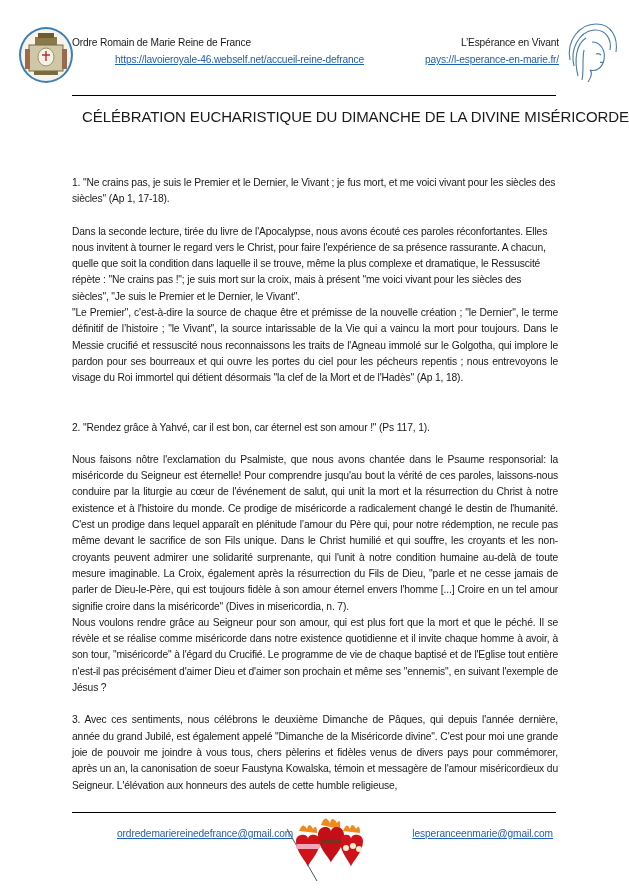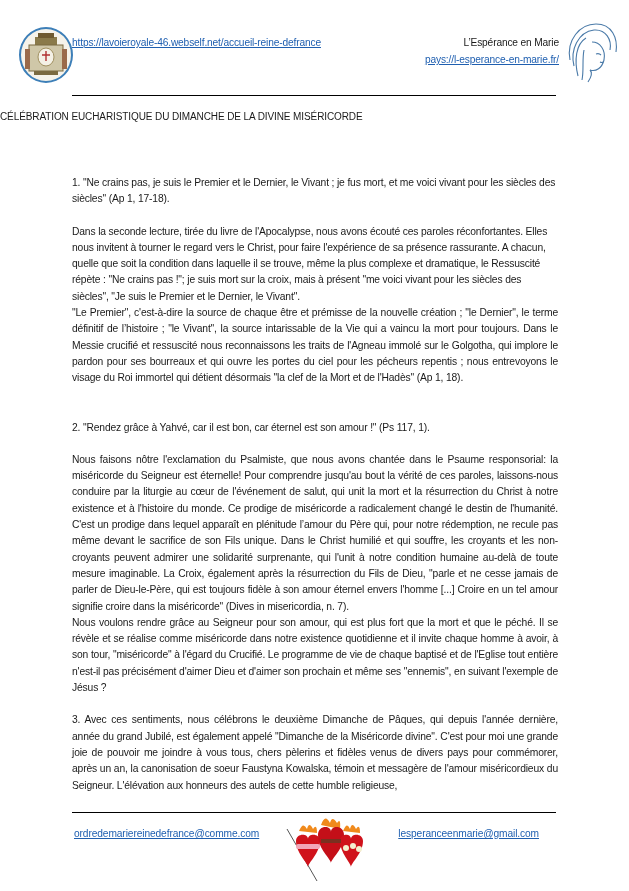--- a/index.html
+++ b/index.html
@@ -12,58 +12,59 @@
       position: absolute; left: 19px; top: 27px; width: 50px; height: 52px;
       border-radius: 50%; border: 2px solid #3d7fb8; background: #f6f3ea;
       overflow: hidden;
     }
     .header-right-logo {
       position: absolute; left: 562px; top: 20px; width: 58px; height: 66px;
     }
     .hdr-text { position: absolute; font-size: 10.2px; line-height: 17px; white-space: nowrap; letter-spacing: -0.15px; }
     .hdr-left { left: 72px; top: 34px; }
     .hdr-right { right: 70px; top: 34px; text-align: right; }
-    a.link { color: #1f5fb0; text-decoration: underline; }
+    a.link { color: #1f5fb0; text-decoration: underline; margin-left: 43px; }
     .rule { position: absolute; left: 72px; width: 484px; height: 1px; background: #000; }
-    .title-block { position: absolute; left: 0; width: 629px; top: 109px; text-align: left; font-size: 10px; line-height: 15px; letter-spacing: -0.1px; }
+    .title-block { position: absolute; left: 0; width: 629px; top: 109px; text-align: right; font-size: 15px; line-height: 15px; letter-spacing: -0.1px; }
     .body {
       position: absolute; left: 72px; top: 175px; width: 486px;
       font-size: 10.3px; line-height: 16.3px; letter-spacing: -0.15px;
     }
     .body p { margin: 0; }
     .justify { text-align: justify; }
     .gap { height: 16px; }
     .gap2 { height: 33px; }
     .footer-email { position: absolute; top: 828px; font-size: 10.2px; letter-spacing: -0.1px; white-space: nowrap; }
     .footer-left { left: 74px; }
-    .footer-right { right: 90px; }
+    .footer-right { right: 76px; }
     .hearts { position: absolute; left: 283px; top: 817px; width: 90px; height: 66px; }
   </style>
 </head>
 <body>
 
 <div class="header-left-logo">
   <svg width="50" height="52" viewBox="0 0 50 52">
     <rect x="14" y="8" width="22" height="8" fill="#8a7a4a"></rect>
     <rect x="17" y="4" width="16" height="5" fill="#6f5a30"></rect>
     <rect x="8" y="16" width="34" height="26" fill="#cfc7a8" stroke="#7a6a40" stroke-width="1"></rect>
     <ellipse cx="25" cy="28" rx="8" ry="9" fill="#f4f1e6" stroke="#a09060"></ellipse>
     <path d="M25 22 v10 M21 26 h8" stroke="#b03030" stroke-width="1.4"></path>
     <rect x="4" y="20" width="5" height="20" fill="#9a6a4a"></rect>
     <rect x="41" y="20" width="5" height="20" fill="#9a6a4a"></rect>
     <rect x="13" y="42" width="24" height="4" fill="#7a6a40"></rect>
   </svg>
 </div>
 
 <div class="hdr-text hdr-left">
+  <div>Ordre Romain de Marie Reine de France</div>
   <div><a class="link">https://lavoieroyale-46.webself.net/accueil-reine-defrance</a></div>
 </div>
 
 <div class="hdr-text hdr-right">
-  <div>L’Espérance en Marie</div>
+  <div>L’Espérance en Vivant</div>
   <div><a class="link">pays://l-esperance-en-marie.fr/</a></div>
 </div>
 
 <div class="header-right-logo">
   <svg width="58" height="66" viewBox="0 0 58 66" fill="none" stroke="#4a7aa8" stroke-width="1.1">
     <path d="M8 40 C 4 20, 18 4, 34 4 C 50 4, 56 18, 54 32"></path>
     <path d="M12 46 C 8 30, 16 12, 32 10 C 44 9, 50 20, 48 30"></path>
     <path d="M16 56 C 12 40, 14 24, 24 18"></path>
     <path d="M30 22 C 38 22, 44 30, 42 40 C 40 48, 34 52, 28 50"></path>
     <path d="M34 34 q3 -1 5 1"></path>
@@ -88,21 +89,21 @@
   <p>2. "Rendez grâce à Yahvé, car il est bon, car éternel est son amour !" (Ps 117, 1).</p>
   <div class="gap"></div>
   <p class="justify">Nous faisons nôtre l'exclamation du Psalmiste, que nous avons chantée dans le Psaume responsorial: la miséricorde du Seigneur est éternelle! Pour comprendre jusqu'au bout la vérité de ces paroles, laissons-nous conduire par la liturgie au cœur de l'événement de salut, qui unit la mort et la résurrection du Christ à notre existence et à l'histoire du monde. Ce prodige de miséricorde a radicalement changé le destin de l'humanité. C'est un prodige dans lequel apparaît en plénitude l’amour du Père qui, pour notre rédemption, ne recule pas même devant le sacrifice de son Fils unique. Dans le Christ humilié et qui souffre, les croyants et les non-croyants peuvent admirer une solidarité surprenante, qui l'unit à notre condition humaine au-delà de toute mesure imaginable. La Croix, également après la résurrection du Fils de Dieu, "parle et ne cesse jamais de parler de Dieu-le-Père, qui est toujours fidèle à son amour éternel envers l'homme [...] Croire en un tel amour signifie croire dans la miséricorde" (Dives in misericordia, n. 7).</p>
   <p class="justify">Nous voulons rendre grâce au Seigneur pour son amour, qui est plus fort que la mort et que le péché. Il se révèle et se réalise comme miséricorde dans notre existence quotidienne et il invite chaque homme à avoir, à son tour, "miséricorde" à l'égard du Crucifié. Le programme de vie de chaque baptisé et de l'Eglise tout entière n'est-il pas précisément d'aimer Dieu et d'aimer son prochain et même ses "ennemis", en suivant l'exemple de Jésus ?</p>
   <div class="gap"></div>
   <p class="justify">3. Avec ces sentiments, nous célébrons le deuxième Dimanche de Pâques, qui depuis l'année dernière, année du grand Jubilé, est également appelé "Dimanche de la Miséricorde divine". C'est pour moi une grande joie de pouvoir me joindre à vous tous, chers pèlerins et fidèles venus de divers pays pour commémorer, après un an, la canonisation de soeur Faustyna Kowalska, témoin et messagère de l'amour miséricordieux du Seigneur. L'élévation aux honneurs des autels de cette humble religieuse,</p>
 </div>
 
 <div class="rule" style="top:812px;"></div>
 
-<a class="link footer-email footer-left">ordredemariereinedefrance@comme.com</a>
+<a class="link footer-email footer-left">ordredemariereinedefrance@gmail.com</a>
 
 <div class="hearts">
   <svg width="90" height="66" viewBox="0 0 90 66">
     <line x1="4" y1="12" x2="34" y2="64" stroke="#555" stroke-width="1"></line>
 
     <path d="M16 14 q4 -10 8 -2 q2 -8 6 0 q4 -6 4 4 z" fill="#f08a1c"></path>
     <path d="M38 8 q4 -12 9 -2 q2 -8 7 0 q4 -6 3 6 z" fill="#f08a1c"></path>
     <path d="M60 14 q4 -10 7 -2 q2 -8 6 0 q4 -6 4 4 z" fill="#f08a1c"></path>
 
     <path d="M13 24 C 13 16, 25 16, 25 22 C 25 16, 37 16, 37 24 C 37 36, 25 46, 25 50 C 25 46, 13 36, 13 24 z" fill="#d0121b"></path>

